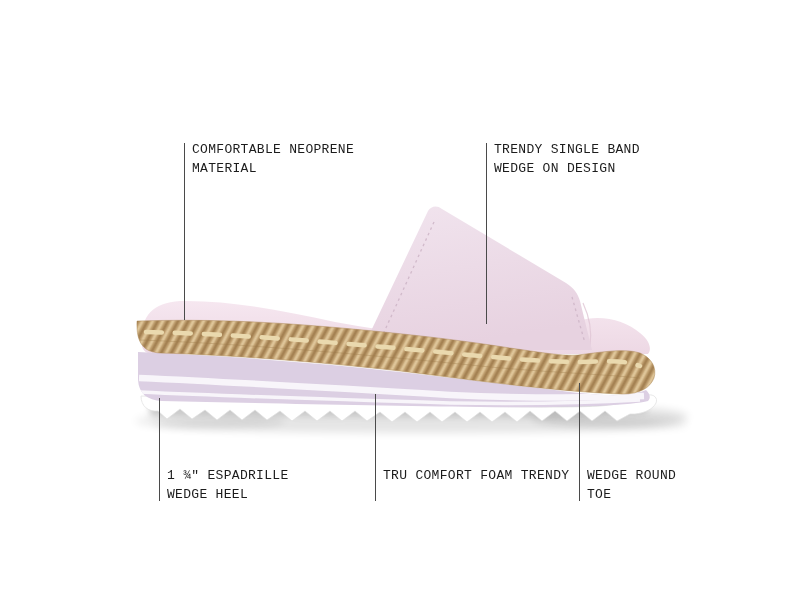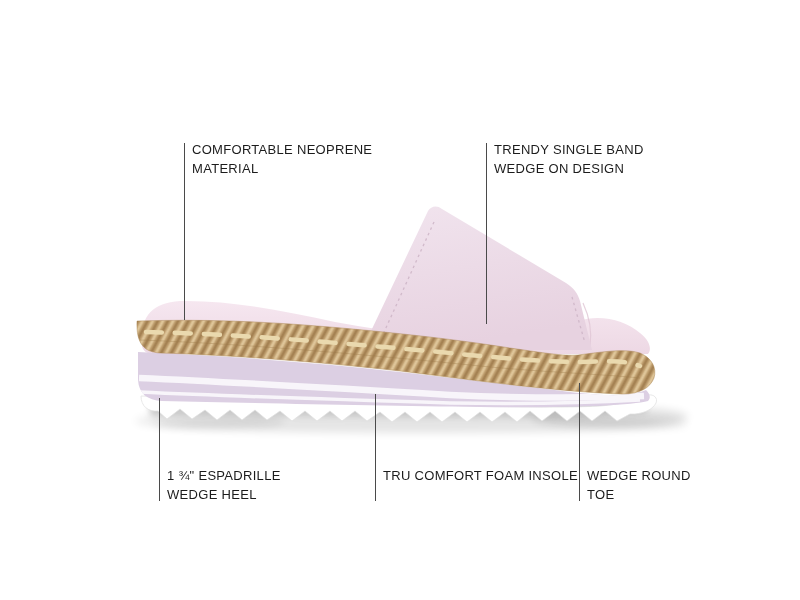--- a/index.html
+++ b/index.html
@@ -1,21 +1,21 @@
 <!DOCTYPE html>
 <html><head>
 <meta charset="utf-8">
 <style>
   html,body{margin:0;padding:0;background:#ffffff;}
   .stage{
     position:relative;
     width:800px;height:600px;
     background:#ffffff;
     overflow:hidden;
-    font-family:Liberation Sans, sans-serif;
+    font-family:Liberation Mono, monospace;
   }
   .callout-text{
     position:absolute;
     font-size:13px;
     line-height:19px;
     letter-spacing:.3px;
     color:#1c1c1c;
     white-space:pre-line;
     font-weight:400;
   }
@@ -91,19 +91,19 @@
 
   <div class="callout-line" style="left:486px;top:143px;height:181px;"></div>
   <div class="callout-text" style="left:494px;top:140px;">TRENDY SINGLE BAND
 WEDGE ON DESIGN</div>
 
   <div class="callout-line" style="left:159px;top:398px;height:103px;"></div>
   <div class="callout-text" style="left:167px;top:466px;">1 ¾" ESPADRILLE
 WEDGE HEEL</div>
 
   <div class="callout-line" style="left:375px;top:394px;height:107px;"></div>
-  <div class="callout-text" style="left:383px;top:466px;">TRU COMFORT FOAM INSOLE</div>
+  <div class="callout-text" style="left:383px;top:466px;">TRU COMFORT FOAM TRENDY</div>
 
   <div class="callout-line" style="left:579px;top:383px;height:118px;"></div>
   <div class="callout-text" style="left:587px;top:466px;">WEDGE ROUND
 TOE</div>
 
 </div>
 
 </body></html>

